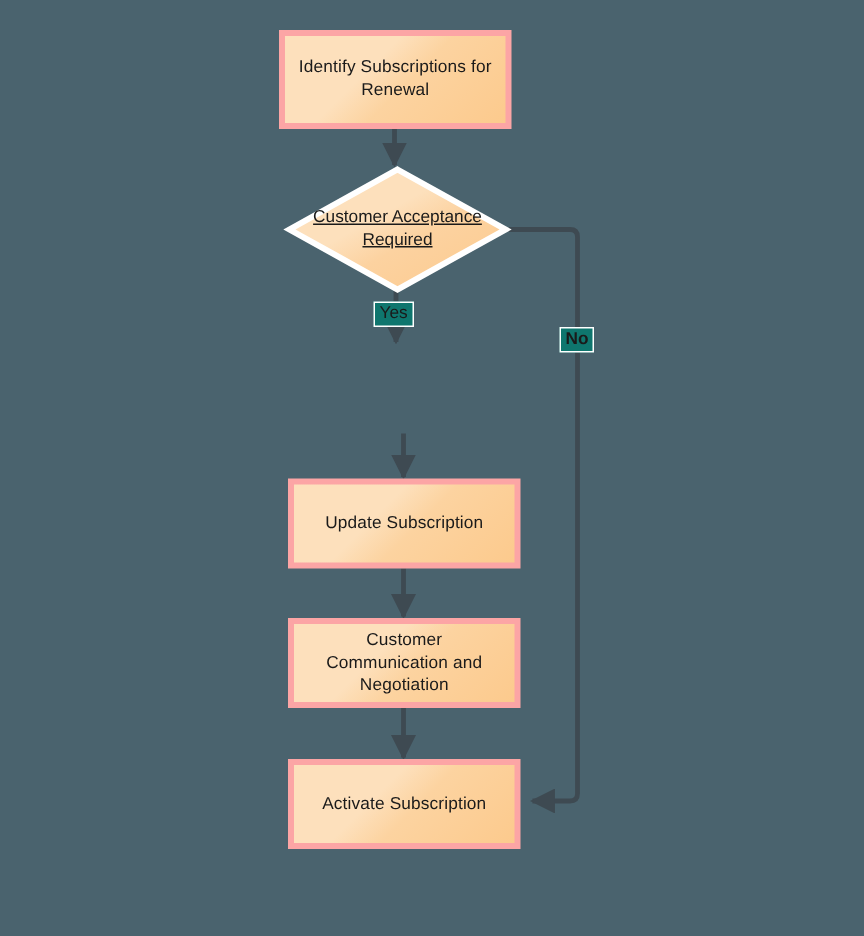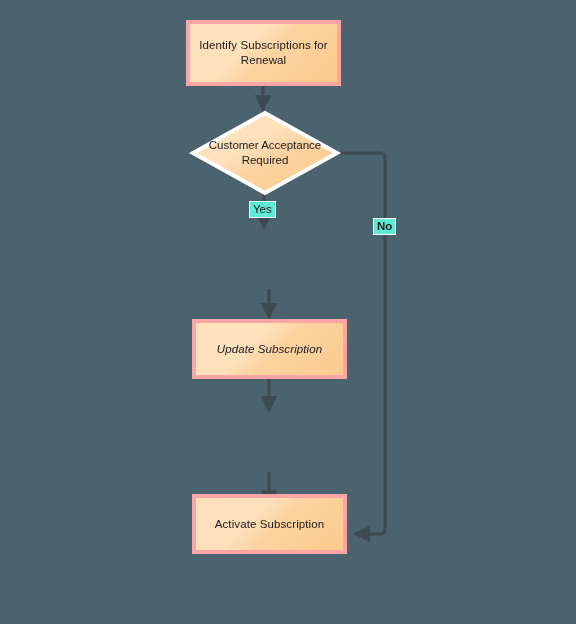--- a/index.html
+++ b/index.html
@@ -68,26 +68,27 @@
     width: 100%;
     height: 100%;
     display: flex;
     align-items: center;
     justify-content: center;
     text-align: center;
     color: #1a1a1a;
     font-size: 11.5px;
     line-height: 15px;
     pointer-events: none;
+    text-decoration: underline;
   }
 
   
   .edge-label {
     position: absolute;
-    background: #5eead4;
+    background: #0f766e;
     color: #1a1a1a;
     font-size: 11.5px;
     line-height: 14px;
     padding: 0px 3px 1px 3px;
     white-space: nowrap;
     border: 1px solid #ffffff;
   }
 </style>
 </head>
 <body>
@@ -131,22 +132,25 @@
       <polygon points="74,2 146,42 74,82 2,42" fill="url(#diamondGrad)" stroke="#ffffff" stroke-width="4"></polygon>
     </svg>
     <div class="dlabel">Customer Acceptance Required</div>
   </div>
 
   <div class="edge-label" style="left:249px; top:201px;">Yes</div>
 
   <div class="edge-label" style="left:373px; top:218px;font-weight:bold;">No</div>
 
 
-  <div class="node" style="left:192px; top:319px; width:155px; height:60px;font-style:italic;">
+  <div class="node" style="left:192px; top:319px; width:155px; height:60px;">
     <div class="fill">Update Subscription</div>
   </div>
 
+  <div class="node" style="left:192px; top:412px; width:155px; height:60px;">
+    <div class="fill">Customer Communication and Negotiation</div>
+  </div>
 
-  <div class="node" style="left:192px; top:494px; width:155px; height:60px;">
+  <div class="node" style="left:192px; top:506px; width:155px; height:60px;">
     <div class="fill">Activate Subscription</div>
   </div>
 
 </div>
 
 </body></html>

